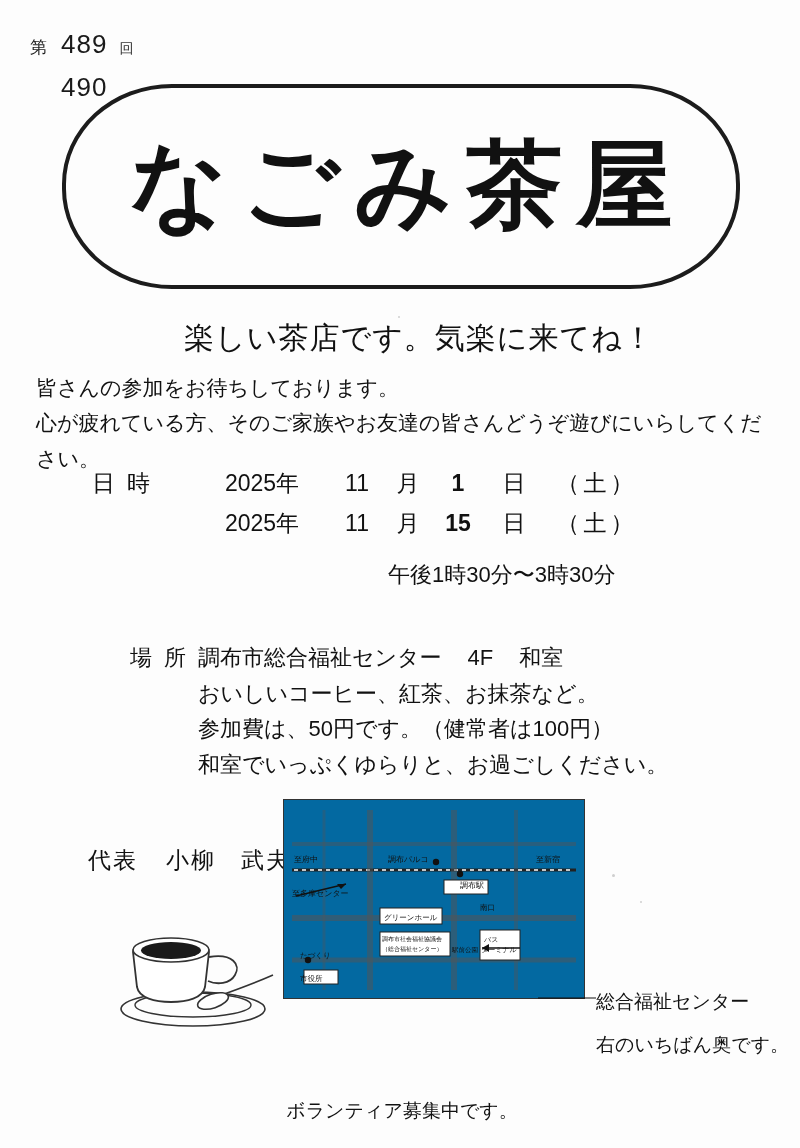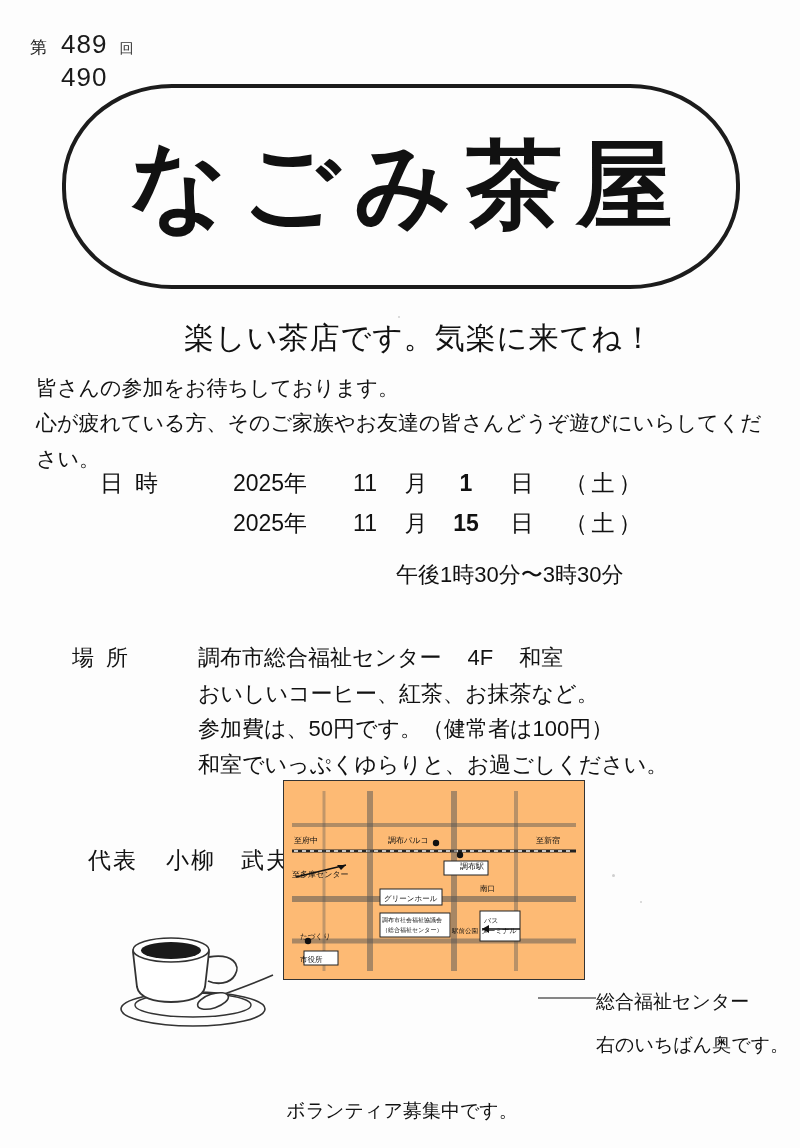--- a/index.html
+++ b/index.html
@@ -36,20 +36,21 @@
     font-size: 17px;
     margin-top: 8px;
     margin-right: 14px;
   }
   .issue-numbers {
     display: flex;
     flex-direction: column;
     line-height: 1.25;
     font-size: 26px;
     letter-spacing: 1px;
+    gap: 10px;
   }
   .issue-suffix {
     font-size: 14px;
     margin-left: 12px;
     margin-top: 12px;
     color: #333;
   }
 
   
   .title-wrap {
@@ -100,21 +101,21 @@
     top: 370px;
     width: 730px;
     font-size: 21px;
     line-height: 1.68;
     color: #111;
   }
 
   
   .date-block {
     position: absolute;
-    left: 100px;
+    left: 92px;
     top: 468px;
     width: 660px;
     font-size: 23px;
     color: #111;
   }
   .date-row {
     display: flex;
     align-items: baseline;
     height: 40px;
   }
@@ -140,20 +141,21 @@
     left: 72px;
     top: 640px;
     width: 700px;
     font-size: 22px;
     color: #111;
     line-height: 1.62;
   }
   .place-head {
     display: flex;
     align-items: baseline;
+    text-align: right;
   }
   .place-lbl {
     width: 126px;
     letter-spacing: 12px;
   }
   .place-val .gap { display: inline-block; width: 26px; }
   .place-lines {
     margin-left: 126px;
   }
   .place-lines div { white-space: nowrap; }
@@ -175,25 +177,25 @@
     left: 105px;
     top: 905px;
     width: 190px;
     height: 130px;
   }
 
   
   .map-box {
     position: absolute;
     left: 283px;
-    top: 780px;
+    top: 799px;
     width: 300px;
     height: 198px;
     border: 1.5px solid #333;
-    background: #fdba74;
+    background: #0369a1;
     overflow: hidden;
   }
   .map-note {
     position: absolute;
     left: 596px;
     top: 988px;
     width: 200px;
     font-size: 19px;
     line-height: 1.5;
     color: #111;

